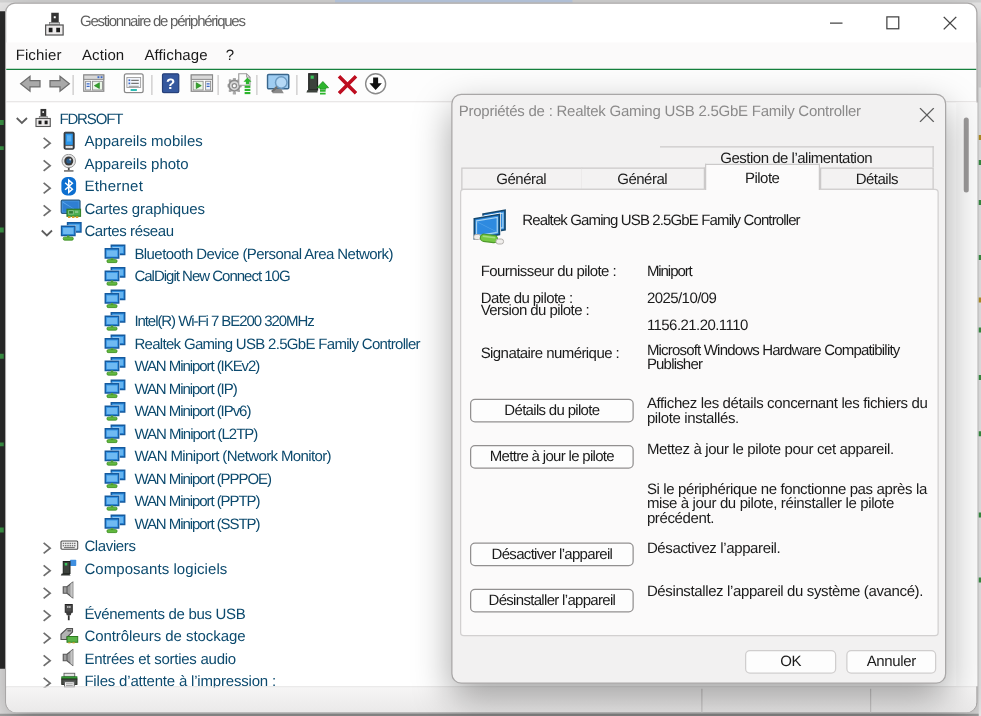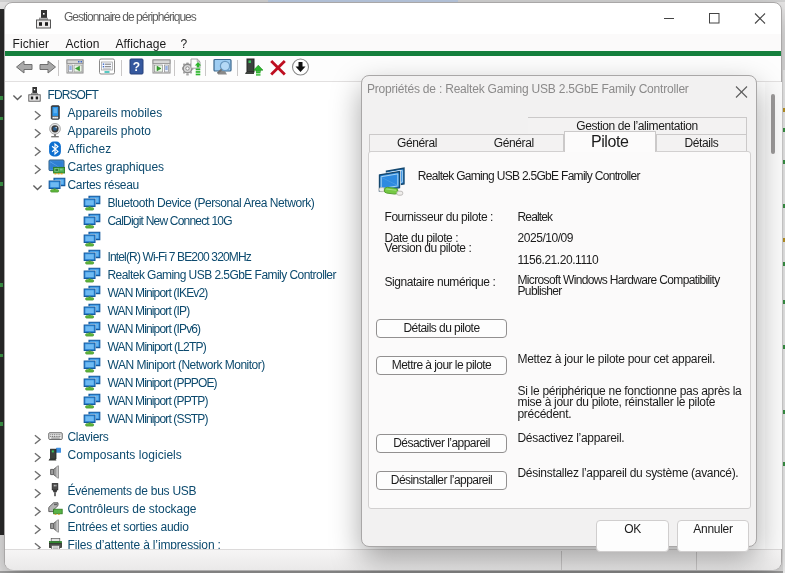--- a/index.html
+++ b/index.html
@@ -10,21 +10,21 @@
   #bleft { position:absolute; left:0; top:9px; width:4px; height:526px; background:#2c2c2c; }
   #bright { position:absolute; left:783px; top:70px; width:2px; height:503px; background:#fdfdfd; }
   .gm { position:absolute; background:#3f9d4a; }
   
   #win { position:absolute; left:4px; top:2px; width:778px; height:568px;
     background:#fff; border:1px solid #a9a7a7; border-radius:8px;
     box-shadow:0 10px 26px rgba(0,0,0,.32); }
   #title { position:absolute; left:59px; top:6.5px; font-size:12px; color:#5f5f5f; letter-spacing:-1px; }
   .winctl { position:absolute; top:0; height:31px; }
   #menubar { position:absolute; left:0; top:31px; width:100%; height:22px; background:#fbfafa;
-    border-bottom:5px solid #15803d; }
+    border-bottom:1px solid #15803d; }
   .mi { position:absolute; top:3px; font-size:12px; color:#1a1a1a; letter-spacing:0.1px; }
   #toolbar { position:absolute; left:0; top:53px; width:100%; height:26px; background:#fdfdfd;
     border-bottom:1px solid #e2e0e0; }
   .tsep { position:absolute; top:4px; width:1px; height:16px; background:#c9c7c7; }
   .tico { position:absolute; top:2px; }
   #treearea { position:absolute; left:0; top:79px; width:100%; height:467px; background:#fff; }
   #statusbar { position:absolute; left:0; top:546px; width:100%; height:21px; background:linear-gradient(#f6f5f5,#eaE9e9);
     border-top:1px solid #dcdada; border-radius:0 0 8px 8px; }
   
   #sbtrack { position:absolute; left:760px; top:0px; width:17px; height:467px; background:#fafafa; }
@@ -35,29 +35,29 @@
   .row .ic { position:absolute; top:1px; }
   .row .lbl { position:absolute; top:2px; font-size:12px; color:#0c4a6e; letter-spacing:-0.55px; white-space:nowrap; }
   
   #dlg { position:absolute; left:361px; top:75px; width:396px; height:472px;
     background:#f2f1f1; border:1px solid #a9a7a7; border-radius:8px;
     box-shadow:0 12px 30px rgba(0,0,0,.35); }
   #dlgtitle { position:absolute; left:5px; top:6px; font-size:12px; color:#8b8a8a; letter-spacing:-0.2px; white-space:nowrap; }
   .tab { position:absolute; background:#f3f2f2; border:1px solid #cbc9c9; font-size:12px;
     color:#1b1b1b; text-align:center; letter-spacing:-0.4px; }
   #tabsel { position:absolute; background:#fcfbfb; border:1px solid #cbc9c9; border-bottom:none;
-    font-size:16px; color:#1b1b1b; text-align:center; letter-spacing:-0.4px; z-index:3; }
+    font-size:12px; color:#1b1b1b; text-align:center; letter-spacing:-0.4px; z-index:3; }
   #page { position:absolute; left:6px; top:75px; width:383px; height:358px;
     background:#fbfafa; border:1px solid #d2d0d0; border-radius:3px; z-index:1; }
   .dt { position:absolute; z-index:2; font-size:12px; color:#1b1b1b; letter-spacing:-0.45px; white-space:nowrap; }
   .dd { position:absolute; z-index:2; font-size:12px; color:#1b1b1b; letter-spacing:-0.3px; line-height:11.6px; }
   .btn { position:absolute; z-index:2; left:14px; width:131px; height:19px; background:#fdfdfd;
     border:1px solid #929090; border-radius:4px; font-size:12px; color:#1b1b1b;
     text-align:center; line-height:17px; letter-spacing:-0.55px; }
-  .okbtn { position:absolute; top:444px; height:32px; background:#fdfdfd; border:1px solid #d0cece;
+  .okbtn { position:absolute; top:444px; height:19px; background:#fdfdfd; border:1px solid #d0cece;
     border-radius:4px; font-size:12px; color:#1b1b1b; text-align:center; line-height:17px; letter-spacing:-0.3px; }
 </style>
 </head>
 <body>
 <div id="bleft"></div>
 <div style="position:absolute;left:0;top:570.5px;width:785px;height:2.5px;background:#a9a9a9"></div>
 <div id="bright"></div>
 <div style="position:absolute;left:0;top:0;width:785px;height:1.5px;background:#d4d4d4"></div>
 <div style="position:absolute;left:268px;top:0;width:190px;height:1.5px;background:#bccbe3"></div>
 <div class="gm" style="left:0;top:96px;width:3px;height:4px"></div>
@@ -247,21 +247,21 @@
         <span class="lbl" style="left:62.5px;letter-spacing:0px">Appareils photo</span>
       </div>
     <div class="row" style="top:57.6px">
         <span class="chev" style="left:26.5px"><svg width="11" height="11" viewBox="0 0 11 11">
             <path d="M2.9 1.3 L8.1 5.5 L2.9 9.7" fill="none" stroke="#6f6f6f" stroke-width="1.4"></path>
           </svg></span>
         <span class="ic" style="left:43px"><svg width="14" height="16" viewBox="0 0 14 16">
             <rect x="1.1" y="0.6" width="11.8" height="14.8" rx="4.6" fill="#0d6fd0"></rect>
             <path d="M4.1 5.2 L9.9 10.4 L7 12.9 L7 3.1 L9.9 5.6 L4.1 10.8" fill="none" stroke="#fff" stroke-width="1.2"></path>
           </svg></span>
-        <span class="lbl" style="left:62.5px;letter-spacing:0.2px">Affichez</span>
+        <span class="lbl" style="left:62.5px;letter-spacing:0.2px">Ethernet</span>
       </div>
     <div class="row" style="top:75.6px">
         <span class="chev" style="left:26.5px"><svg width="11" height="11" viewBox="0 0 11 11">
             <path d="M2.9 1.3 L8.1 5.5 L2.9 9.7" fill="none" stroke="#6f6f6f" stroke-width="1.4"></path>
           </svg></span>
         <span class="ic" style="left:43px"><svg width="17" height="16" viewBox="0 0 17 16">
             <rect x="1" y="1" width="15" height="10.6" rx="1" fill="#4796e2" stroke="#2c5d85" stroke-width="1"></rect>
             <rect x="2.2" y="2.2" width="12.6" height="8.2" fill="#2f7fd2"></rect>
             <path d="M2.2 2.2 L14.8 10.4 L14.8 10.4 L2.2 3.2 Z" fill="#5ea8ec"></path>
             <rect x="6.2" y="11.6" width="4.6" height="1.6" fill="#9ab0c4"></rect>
@@ -573,29 +573,30 @@
     <rect x="2" y="20.6" width="5.6" height="4" rx="1.8" fill="#f0eeec" stroke="#b3b0ad" stroke-width=".8"></rect>
     <g transform="rotate(7 14 24)">
         <rect x="7.2" y="20.8" width="13.8" height="5.8" rx="2.9" fill="#76c944" stroke="#4f9a2b" stroke-width=".9"></rect>
         <line x1="9" y1="22.6" x2="19" y2="22.6" stroke="#a5dd80" stroke-width="1.1"></line>
       </g>
     <rect x="19.8" y="24.2" width="6" height="4" rx="1.8" fill="#f0eeec" stroke="#b3b0ad" stroke-width=".8"></rect>
   </svg>
   <div class="dt" style="left:55.8px;top:92.6px;letter-spacing:-0.7px">Realtek Gaming USB 2.5GbE Family Controller</div>
 
   <div class="dt" style="left:22.5px;top:133.5px">Fournisseur du pilote&nbsp;:</div>
-  <div class="dt" style="left:155.5px;top:133.5px;letter-spacing:-0.85px">Realtek</div>
+  <div class="dt" style="left:155.5px;top:133.5px;letter-spacing:-0.85px">Miniport</div>
   <div class="dt" style="left:22.5px;top:155px">Date du pilote&nbsp;:</div>
   <div class="dt" style="left:155.5px;top:155px">2025/10/09</div>
   <div class="dt" style="left:22.5px;top:165px">Version du pilote&nbsp;:</div>
   <div class="dt" style="left:155.5px;top:176.7px">1156.21.20.1110</div>
   <div class="dt" style="left:22.5px;top:198.7px">Signataire numérique&nbsp;:</div>
   <div class="dd" style="left:155.5px;top:198.7px;width:228px;letter-spacing:-0.65px">Microsoft Windows Hardware Compatibility Publisher</div>
 
   <div class="btn" style="top:242.5px">Détails du pilote</div>
+  <div class="dd" style="left:155.5px;top:241px;width:228px">Affichez les détails concernant les fichiers du pilote installés.</div>
 
   <div class="btn" style="top:279.5px">Mettre à jour le pilote</div>
   <div class="dd" style="left:155.5px;top:277.8px;width:228px">Mettez à jour le pilote pour cet appareil.</div>
 
   <div class="dd" style="left:155.5px;top:309.5px;width:228px">Si le périphérique ne fonctionne pas après la mise à jour du pilote, réinstaller le pilote précédent.</div>
 
   <div class="btn" style="top:357.5px">Désactiver l’appareil</div>
   <div class="dd" style="left:155.5px;top:357.3px;width:228px">Désactivez l’appareil.</div>
 
   <div class="btn" style="top:395px">Désinstaller l’appareil</div>

